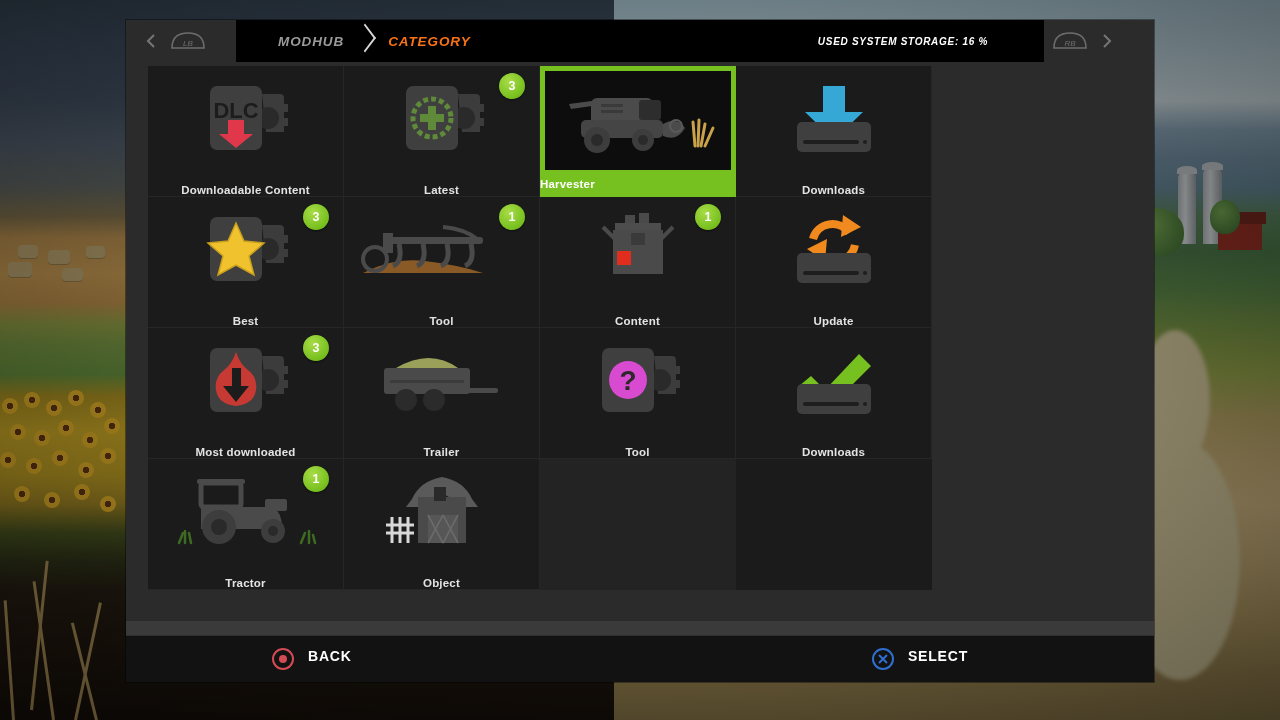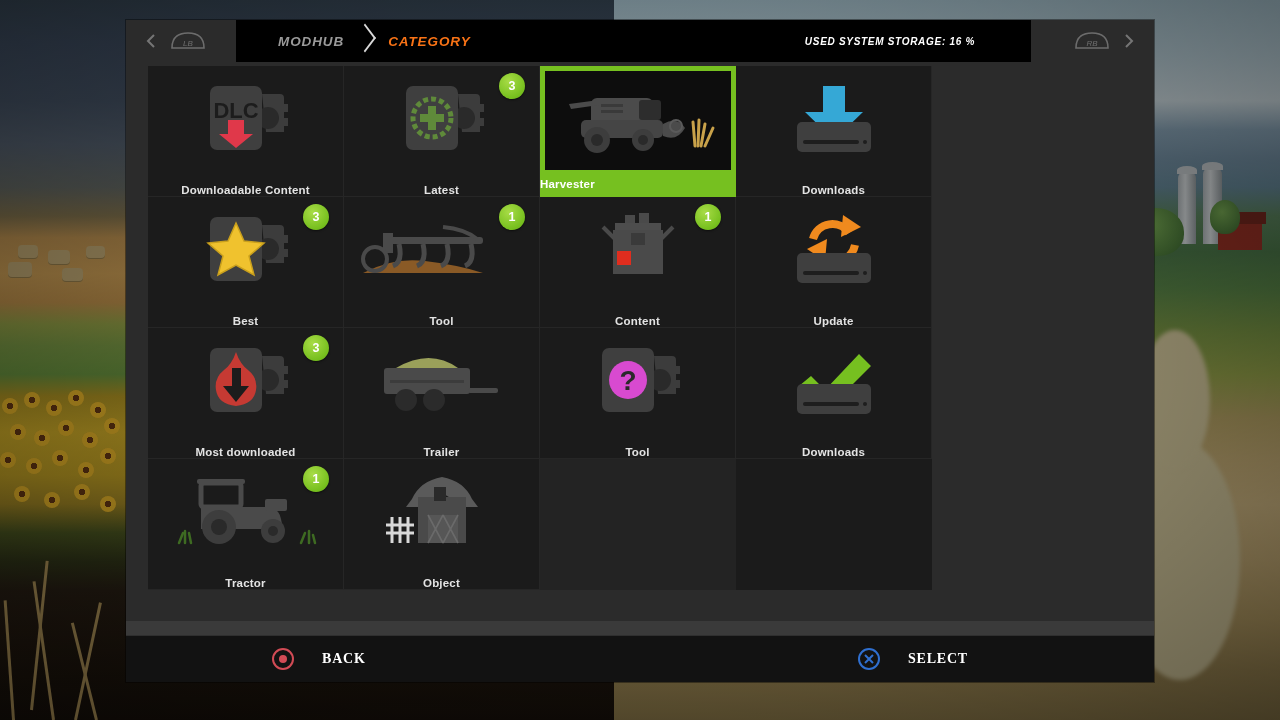--- a/index.html
+++ b/index.html
@@ -58,21 +58,21 @@
   
   #panel {
     position: absolute; left: 126px; top: 20px; width: 1028px; height: 662px;
     background: #2b2b2b;
     box-shadow: 0 0 0 1px rgba(0,0,0,.4);
   }
 
   
   #header { position: relative; height: 42px; display: flex; align-items: stretch; font-style: italic; }
   .nav-zone { display: flex; align-items: center; gap: 10px; width: 110px; padding-left: 18px; }
-  .nav-zone.right { justify-content: flex-end; padding-left: 0; padding-right: 18px; margin-left: 13px; }
+  .nav-zone.right { padding-left: 8px; padding-right: 18px; }
   .chev { width: 16px; height: 16px; opacity: .45; }
   .chev svg { display: block; }
   .bumper { opacity: .40; }
   .bumper svg { display: block; }
 
   #crumbs {
     flex: 1; background: #000; display: flex; align-items: center;
     position: relative; padding-left: 0;
   }
   .crumb {
@@ -136,21 +136,21 @@
     display: flex; align-items: center; justify-content: center;
     box-shadow: 0 1px 2px rgba(0,0,0,.5);
   }
 
   
   #footer {
     position: absolute; left: 0; right: 0; bottom: 0; height: 47px;
     background: #121212; display: flex; align-items: center;
     border-top: 1px solid #2f2f2f;
   }
-  .fbtn { display: flex; align-items: center; gap: 28px; cursor: default; font-family: Liberation Serif, serif; }
+  .fbtn { display: flex; gap: 14px; cursor: default; }
   .fbtn .lbl { color: #fff; font-size: 14px; font-weight: bold; letter-spacing: .8px; }
   #footer .left { margin-left: 146px; }
   #footer .right { margin-left: auto; margin-right: 186px; }
   .pad-circle, .pad-cross { width: 22px; height: 22px; border-radius: 50%; position: relative;
     display:flex; align-items:center; justify-content:center; }
   .pad-circle { border: 2px solid #d24b55; }
   .pad-circle:after { content:""; width: 8px; height: 8px; border-radius: 50%; background: #d24b55; }
   .pad-cross { border: 2px solid #2f6fd0; }
   .pad-cross svg { display: block; }
 

